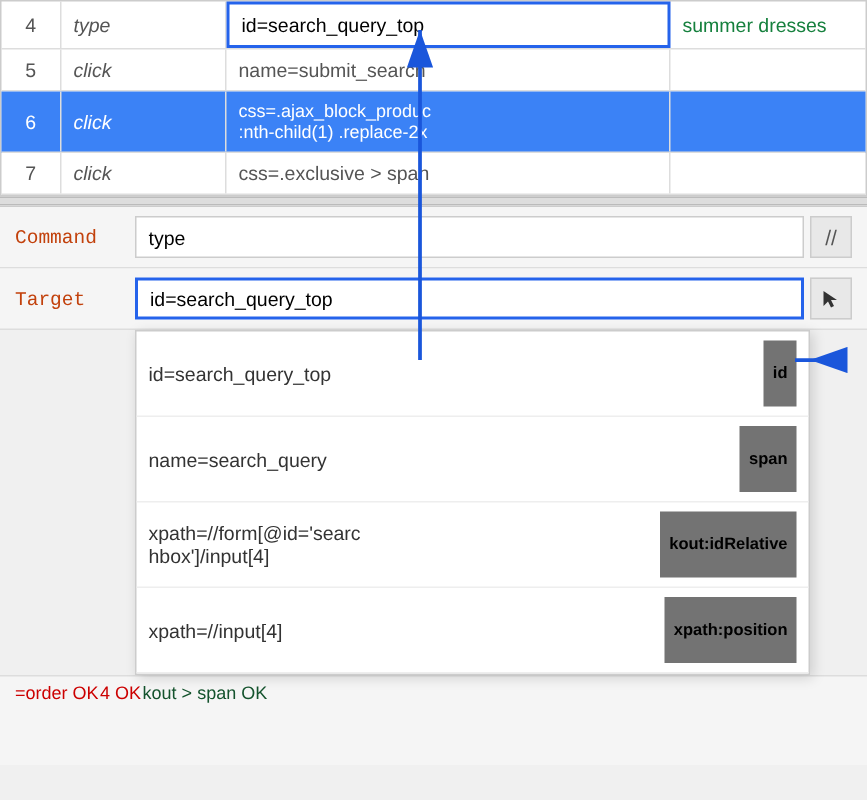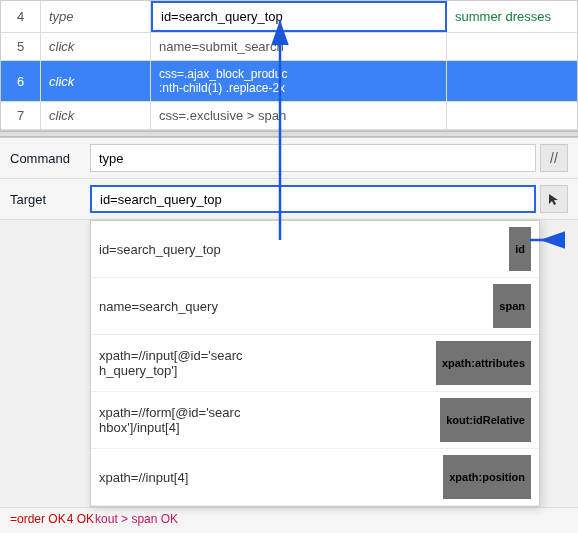--- a/index.html
+++ b/index.html
@@ -103,22 +103,23 @@
       display: flex;
       align-items: center;
       padding: 6px 10px;
       border-bottom: 1px solid #ddd;
       background: #f5f5f5;
     }
 
     .form-label {
       width: 80px;
       min-width: 80px;
-      color: #0f172a;
+      color: #c2410c;
       font-weight: normal;
+      font-family: Liberation Mono, monospace;
     }
 
     .form-control-wrap {
       flex: 1;
       display: flex;
       align-items: center;
       gap: 4px;
     }
 
     .form-select {
@@ -224,21 +225,21 @@
       flex-direction: row;
       gap: 1px;
       min-height: 60px;
     }
 
     .log-line {
       color: #cc0000;
     }
 
     .log-line.ok {
-      color: #be185d;
+      color: #14532d;
     }
 
     
     .arrows-svg {
       position: absolute;
       top: 0;
       left: 0;
       width: 578px;
       height: 533px;
       pointer-events: none;
@@ -322,24 +323,20 @@
   <div class="dropdown-container">
     <div class="dropdown-item">
       <span class="dropdown-item-text">id=search_query_top</span>
       <span class="dropdown-badge">id</span>
     </div>
     <div class="dropdown-item">
       <span class="dropdown-item-text">name=search_query</span>
       <span class="dropdown-badge">span</span>
     </div>
     <div class="dropdown-item">
-      <span class="dropdown-item-text">xpath=//input[@id='searc<br>h_query_top']</span>
-      <span class="dropdown-badge">xpath:attributes</span>
-    </div>
-    <div class="dropdown-item">
       <span class="dropdown-item-text">xpath=//form[@id='searc<br>hbox']/input[4]</span>
       <span class="dropdown-badge">kout:idRelative</span>
     </div>
     <div class="dropdown-item">
       <span class="dropdown-item-text">xpath=//input[4]</span>
       <span class="dropdown-badge">xpath:position</span>
     </div>
   </div>
 
   <div class="log-area">

